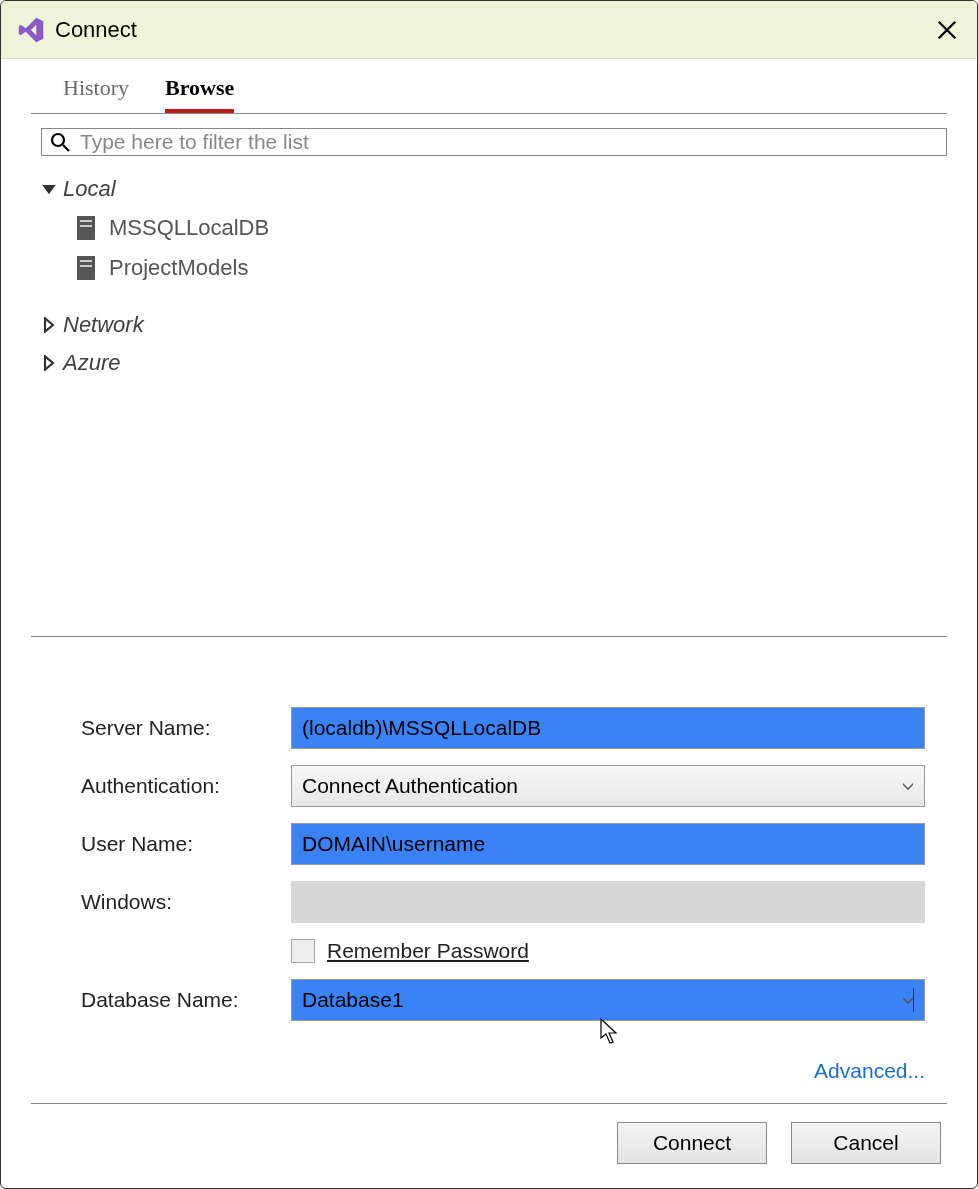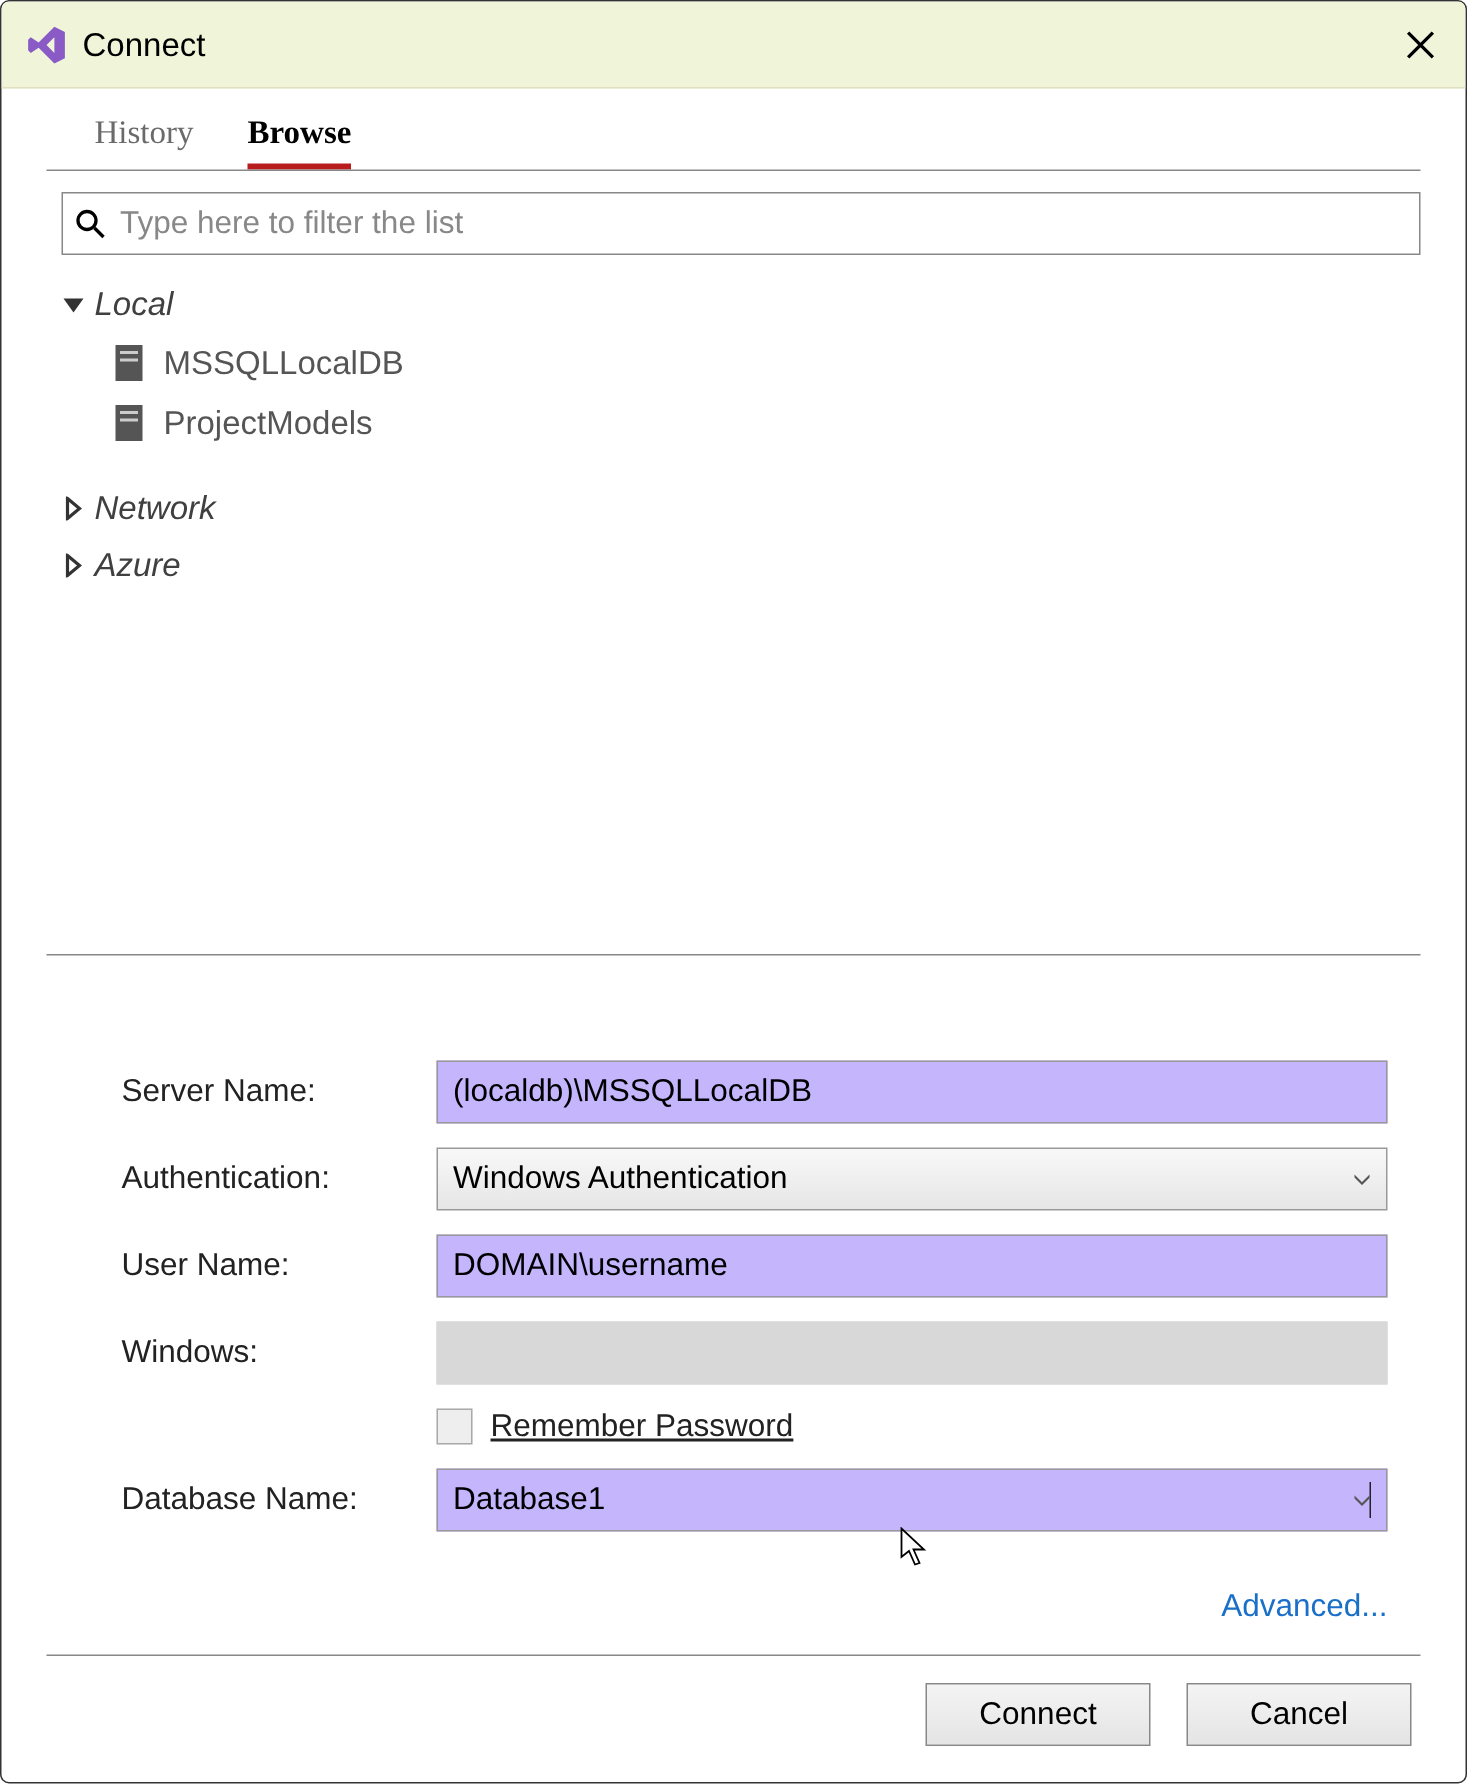--- a/index.html
+++ b/index.html
@@ -65,21 +65,21 @@
       background: #888;
       margin: 0 30px;
     }
     .filter-row {
       margin: 14px 30px 8px 40px;
     }
     .filter-input-wrap {
       border: 1px solid #888;
       display: flex;
       align-items: center;
-      height: 42px;
+      height: 28px;
       padding: 0 6px;
     }
     .filter-input-wrap .search-icon {
       width: 24px;
       height: 24px;
       margin-right: 8px;
       flex-shrink: 0;
     }
     .filter-input {
       border: none;
@@ -153,21 +153,21 @@
       color: #222;
       flex-shrink: 0;
     }
     .form-control {
       flex: 1;
       height: 42px;
       border: 1px solid #999;
       padding: 0 10px;
       font-size: 21px;
       font-family: inherit;
-      background: #c4b5fd;
+      background: #3b82f6;
       outline: none;
     }
     .form-control.select-like {
       background: linear-gradient(#f8f8f8, #e6e6e6);
       display: flex;
       align-items: center;
       position: relative;
       cursor: pointer;
     }
     .form-control.disabled {
@@ -312,21 +312,21 @@
 <div class="form-section">
 
   <div class="form-row">
     <div class="form-label">Server Name:</div>
     <input class="form-control" value="(localdb)\MSSQLLocalDB" style="">
   </div>
 
   <div class="form-row">
     <div class="form-label">Authentication:</div>
     <div class="form-control select-like">
-      <span>Windows Authentication</span>
+      <span>Connect Authentication</span>
       <svg class="chevron" viewBox="0 0 12 8">
           <path fill="#555" d="M1 1 L6 6 L11 1 L11 3 L6 8 L1 3 Z"></path>
         </svg>
     </div>
   </div>
 
   <div class="form-row">
     <div class="form-label">User Name:</div>
     <input class="form-control" value="DOMAIN\username" style="">
   </div>

